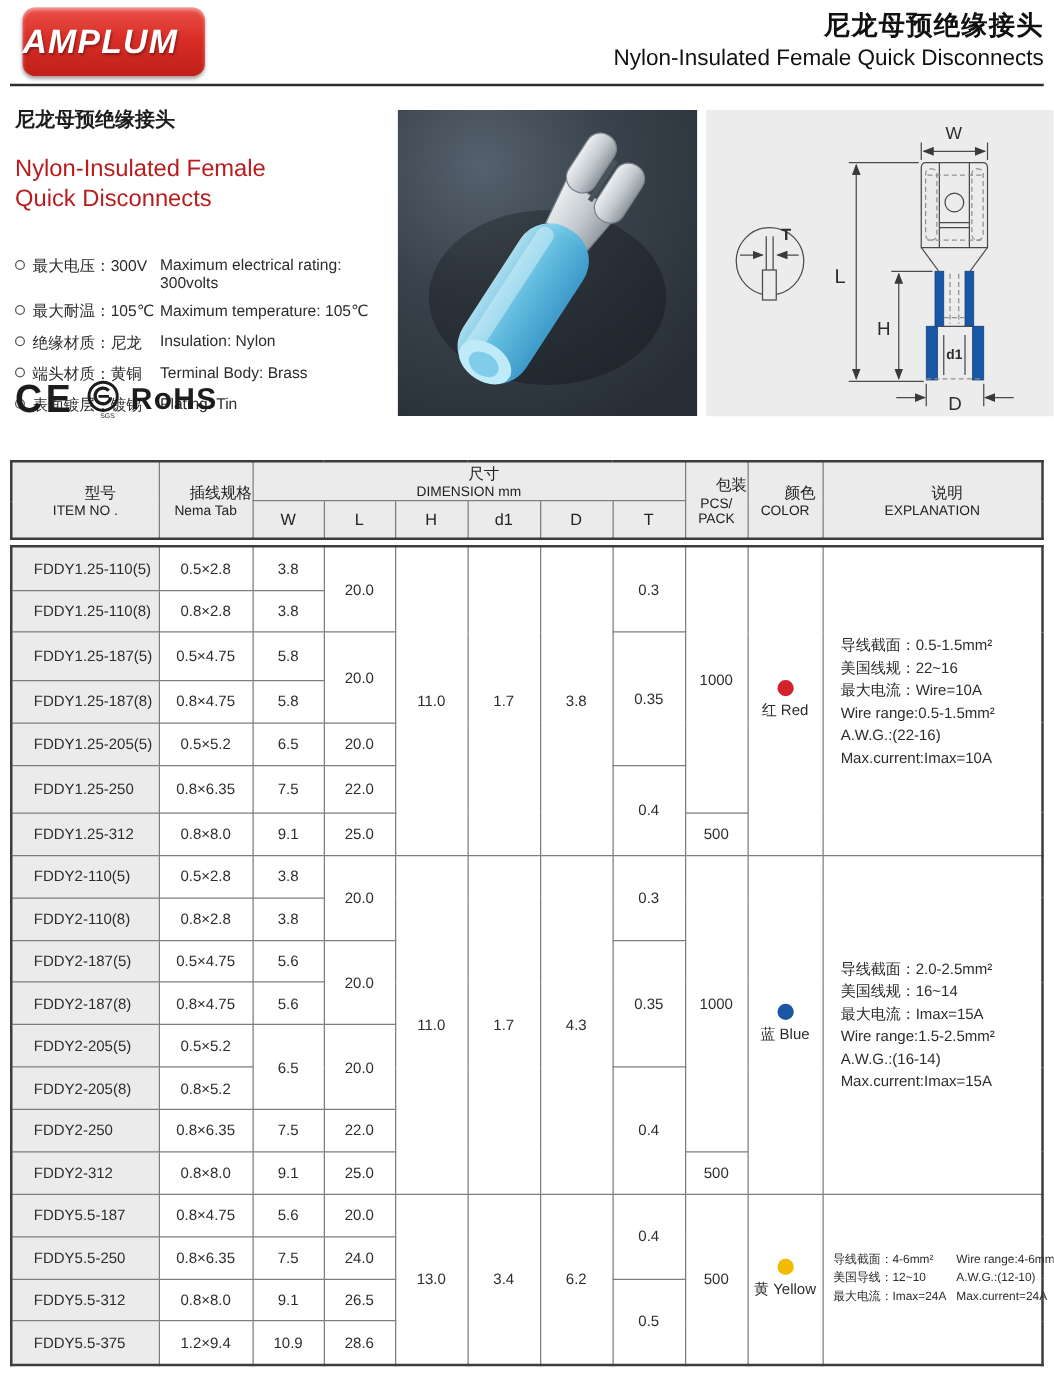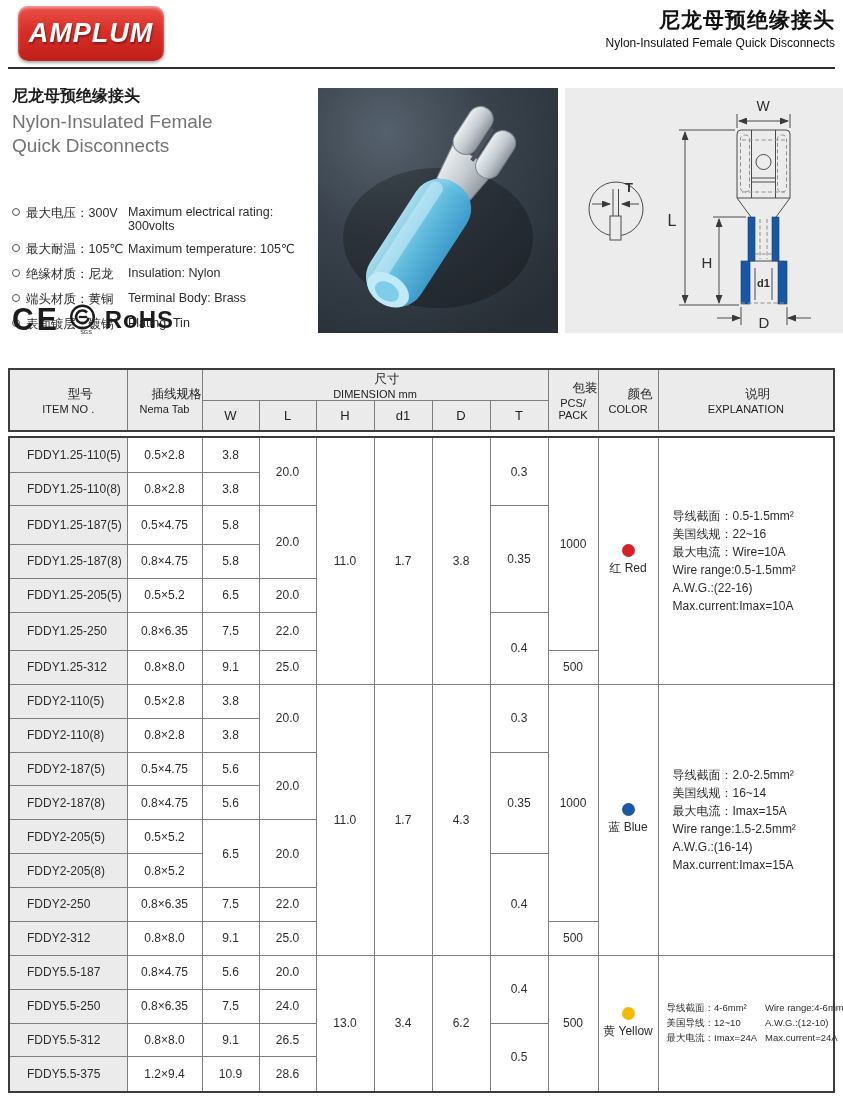--- a/index.html
+++ b/index.html
@@ -3,32 +3,32 @@
 <meta charset="utf-8">
 <style>
   html,body{margin:0;padding:0;background:#fff;}
   body{font-family:"Liberation Sans","DejaVu Sans",sans-serif;color:#222;}
   .page{position:relative;width:843px;height:1100px;background:#fff;overflow:hidden;}
 
   
   .logo{position:absolute;left:18px;top:6px;width:146px;height:55px;border-radius:10px;
     background:linear-gradient(180deg,#ea5149 0%,#d92e27 45%,#c01f1a 100%);
     box-shadow:inset 0 2px 3px rgba(255,255,255,.45), 0 2px 3px rgba(0,0,0,.35);
-    display:flex;align-items:center;justify-content:center;}
+    display:flex;align-items:center;justify-content:flex-start;}
   .logo span{color:#fff;font-weight:bold;font-style:italic;font-size:27px;letter-spacing:1px;
     text-shadow:1px 2px 2px rgba(0,0,0,.35);}
   .head-titles{position:absolute;right:8px;top:6px;text-align:right;}
   .head-zh{font-size:21px;font-weight:bold;color:#111;letter-spacing:1px;}
-  .head-en{font-size:12px;color:#111;margin-top:2px;}
+  .head-en{font-size:18px;color:#111;margin-top:2px;}
   .head-rule{position:absolute;left:8px;top:67px;width:827px;height:0;border-top:2px solid #2f2f2f;}
 
   
   .info{position:absolute;left:12px;top:86px;width:300px;}
   .info-zh{font-size:16px;font-weight:bold;color:#1d1d1d;}
-  .info-en{font-size:19px;color:#737373;line-height:1.27;margin-top:3px;}
+  .info-en{font-size:19px;color:#b91c1c;line-height:1.27;margin-top:17px;}
   .specs{position:absolute;left:12px;top:205px;width:300px;}
   .spec-row{display:flex;align-items:flex-start;margin-bottom:8px;font-size:12.5px;color:#2c2c2c;}
   .bullet{flex:0 0 auto;width:6px;height:6px;border:1.5px solid #555;border-radius:50%;margin:3px 6px 0 0;background:#fff;}
   .spec-zh{flex:0 0 102px;}
   .spec-en{flex:1;}
   .certs{position:absolute;left:12px;top:303px;display:flex;align-items:center;gap:9px;}
   .ce-mark{font-size:30px;font-weight:bold;color:#1c1c1c;letter-spacing:3px;transform:scaleY(1.05);}
   .rohs{font-size:24px;font-weight:bold;color:#1c1c1c;letter-spacing:1px;}
 
   

